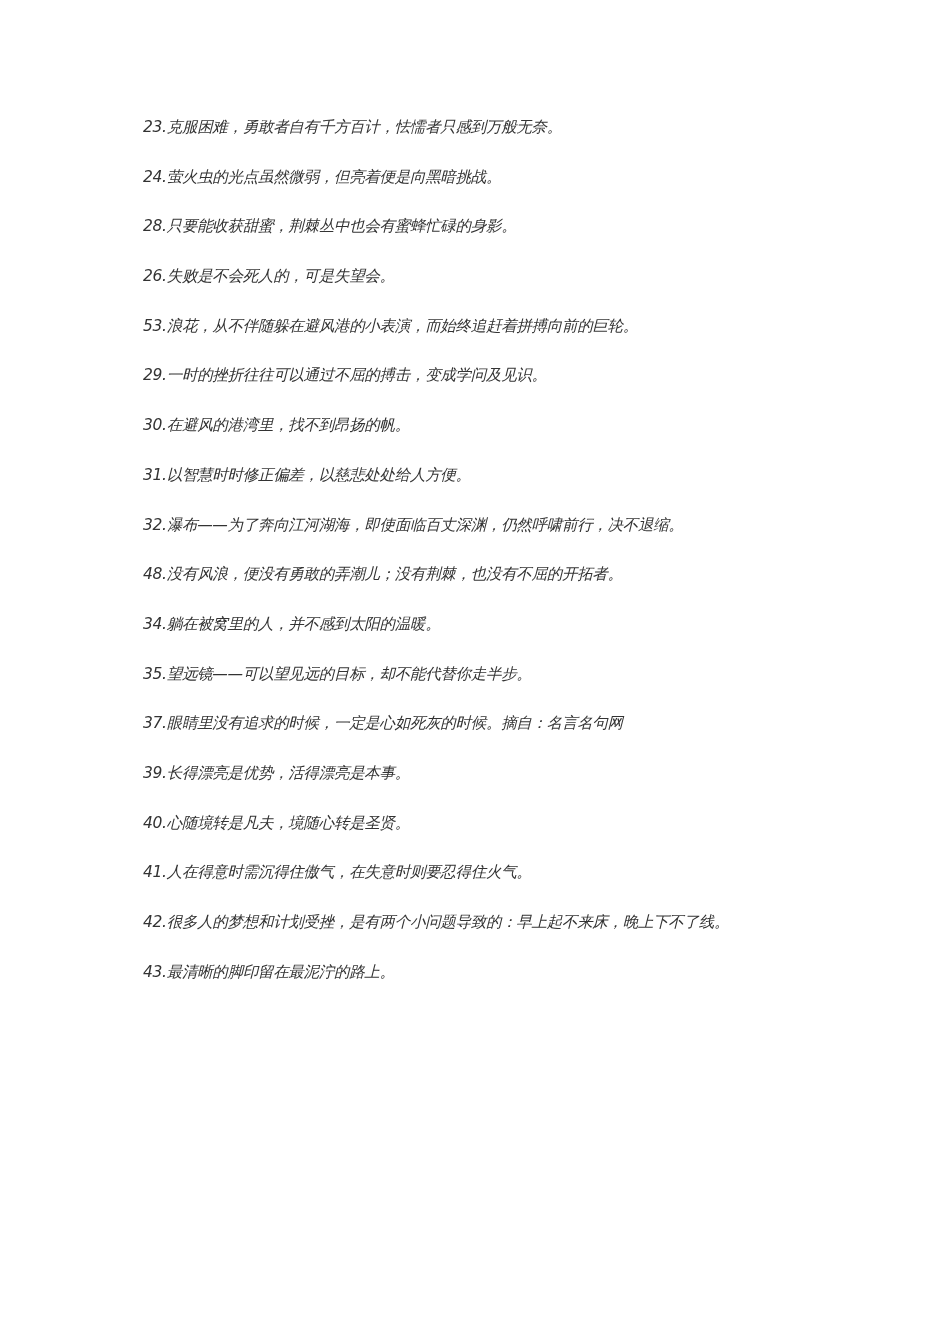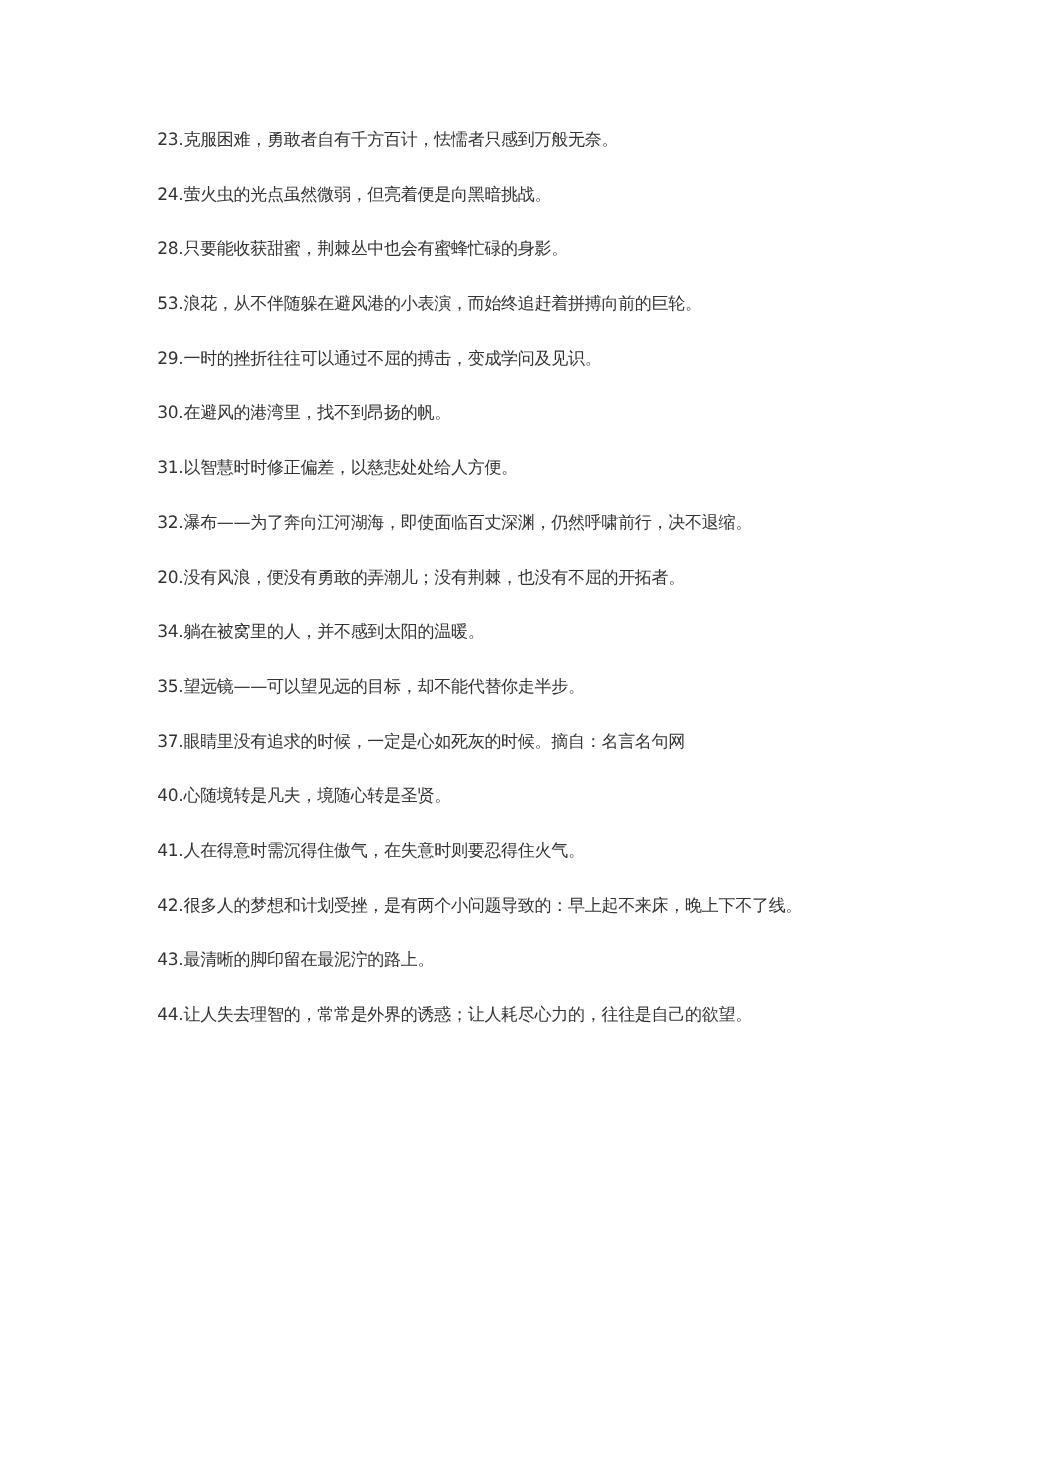--- a/index.html
+++ b/index.html
@@ -31,38 +31,40 @@
       padding: 0;
       list-style: none;
     }
     .quote {
       height: 49.7px;
       line-height: 22px;
       font-size: 15.5px;
       white-space: nowrap;
       letter-spacing: -0.3px;
       color: #333333;
+      font-style: italic;
     }
   </style>
 </head>
 <body>
 
 <div class="page">
   <ul class="quote-list">
     <li class="quote">23.克服困难，勇敢者自有千方百计，怯懦者只感到万般无奈。</li>
     <li class="quote">24.萤火虫的光点虽然微弱，但亮着便是向黑暗挑战。</li>
     <li class="quote">28.只要能收获甜蜜，荆棘丛中也会有蜜蜂忙碌的身影。</li>
+    <li class="quote">26.失败是不会死人的，可是失望会。</li>
     <li class="quote">53.浪花，从不伴随躲在避风港的小表演，而始终追赶着拼搏向前的巨轮。</li>
     <li class="quote">29.一时的挫折往往可以通过不屈的搏击，变成学问及见识。</li>
     <li class="quote">30.在避风的港湾里，找不到昂扬的帆。</li>
     <li class="quote">31.以智慧时时修正偏差，以慈悲处处给人方便。</li>
     <li class="quote">32.瀑布——为了奔向江河湖海，即使面临百丈深渊，仍然呼啸前行，决不退缩。</li>
-    <li class="quote">20.没有风浪，便没有勇敢的弄潮儿；没有荆棘，也没有不屈的开拓者。</li>
+    <li class="quote">48.没有风浪，便没有勇敢的弄潮儿；没有荆棘，也没有不屈的开拓者。</li>
     <li class="quote">34.躺在被窝里的人，并不感到太阳的温暖。</li>
     <li class="quote">35.望远镜——可以望见远的目标，却不能代替你走半步。</li>
     <li class="quote">37.眼睛里没有追求的时候，一定是心如死灰的时候。摘自：名言名句网</li>
+    <li class="quote">39.长得漂亮是优势，活得漂亮是本事。</li>
     <li class="quote">40.心随境转是凡夫，境随心转是圣贤。</li>
     <li class="quote">41.人在得意时需沉得住傲气，在失意时则要忍得住火气。</li>
     <li class="quote">42.很多人的梦想和计划受挫，是有两个小问题导致的：早上起不来床，晚上下不了线。</li>
     <li class="quote">43.最清晰的脚印留在最泥泞的路上。</li>
-    <li class="quote">44.让人失去理智的，常常是外界的诱惑；让人耗尽心力的，往往是自己的欲望。</li>
   </ul>
 </div>
 
 </body></html>

